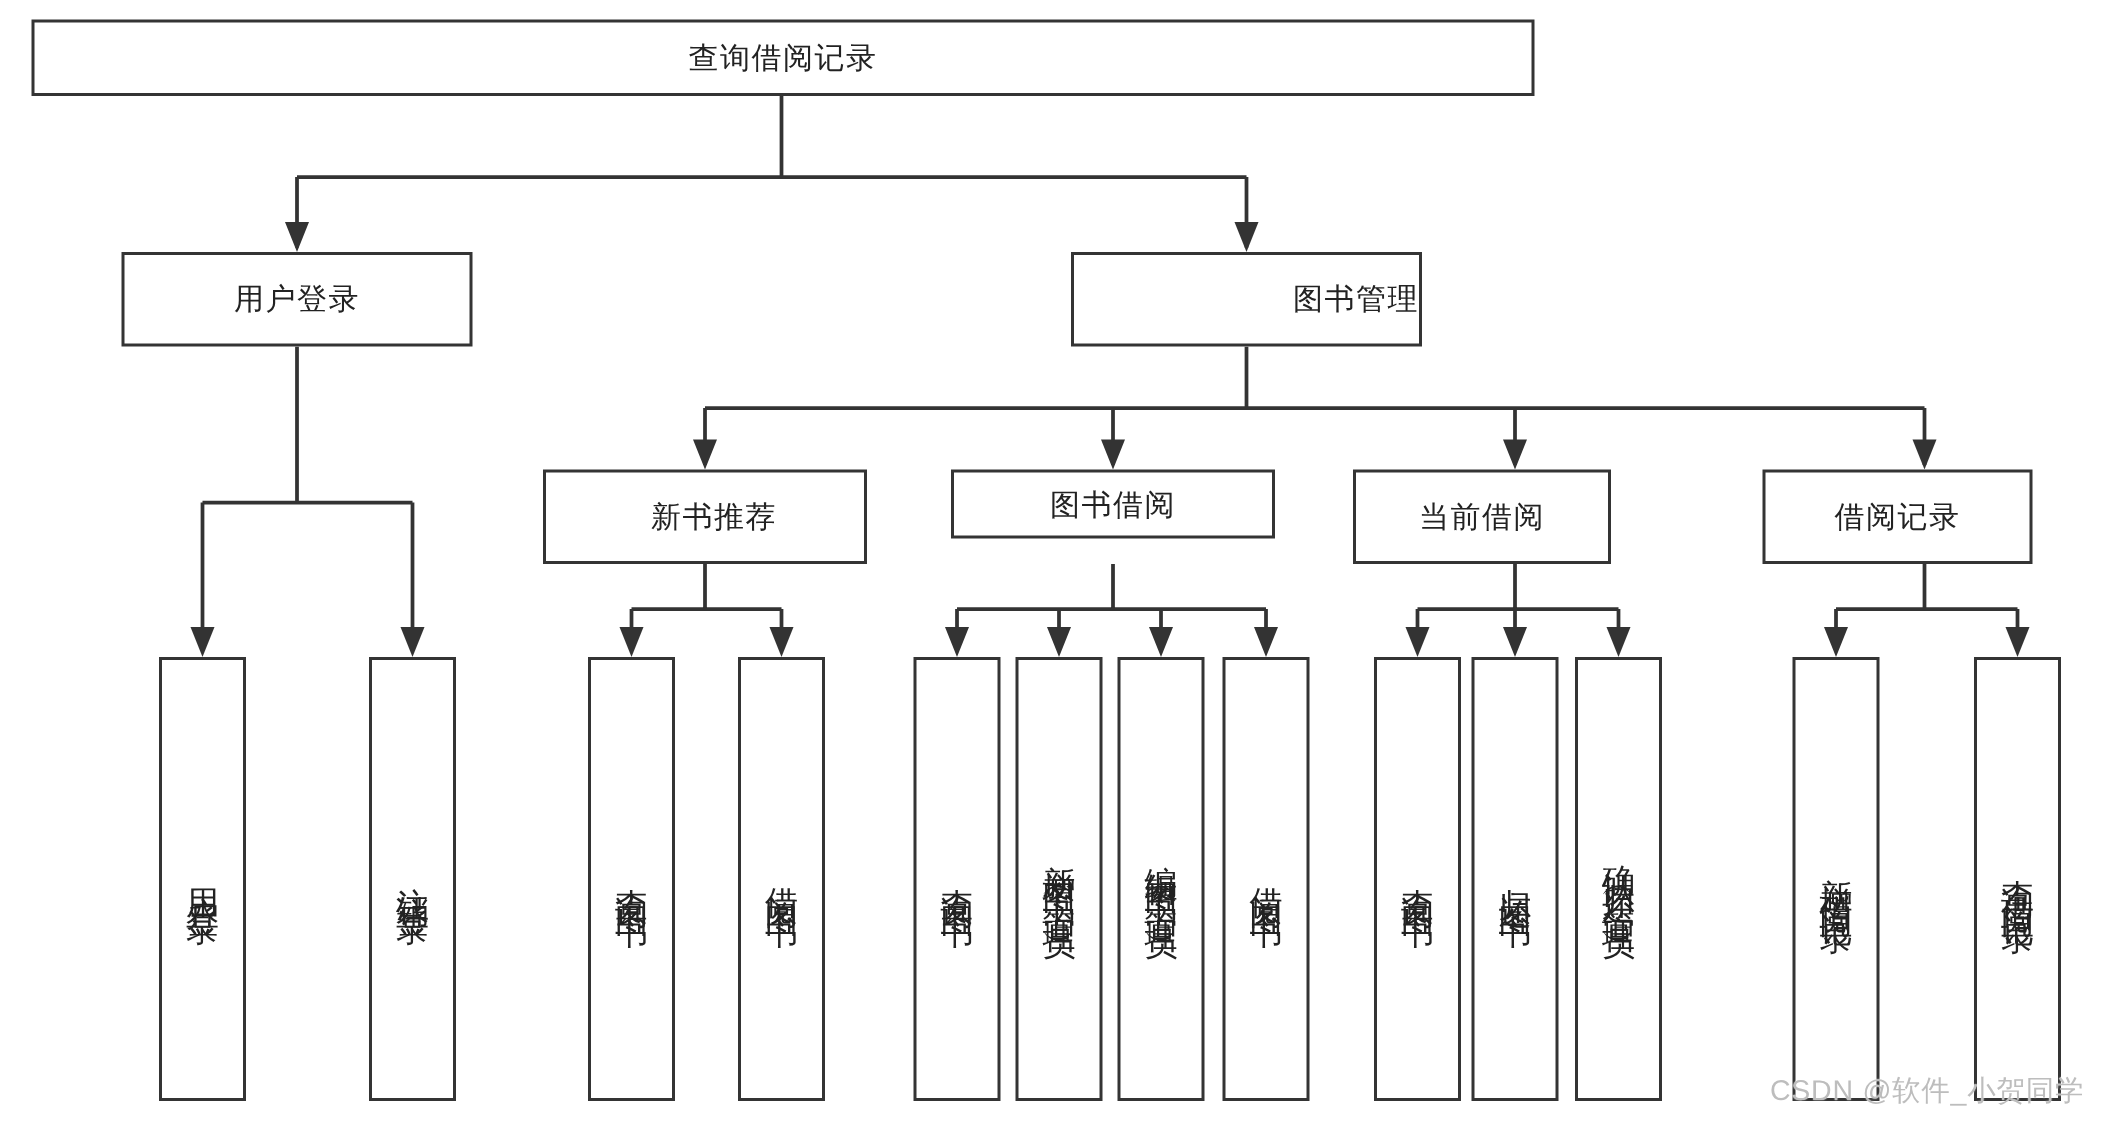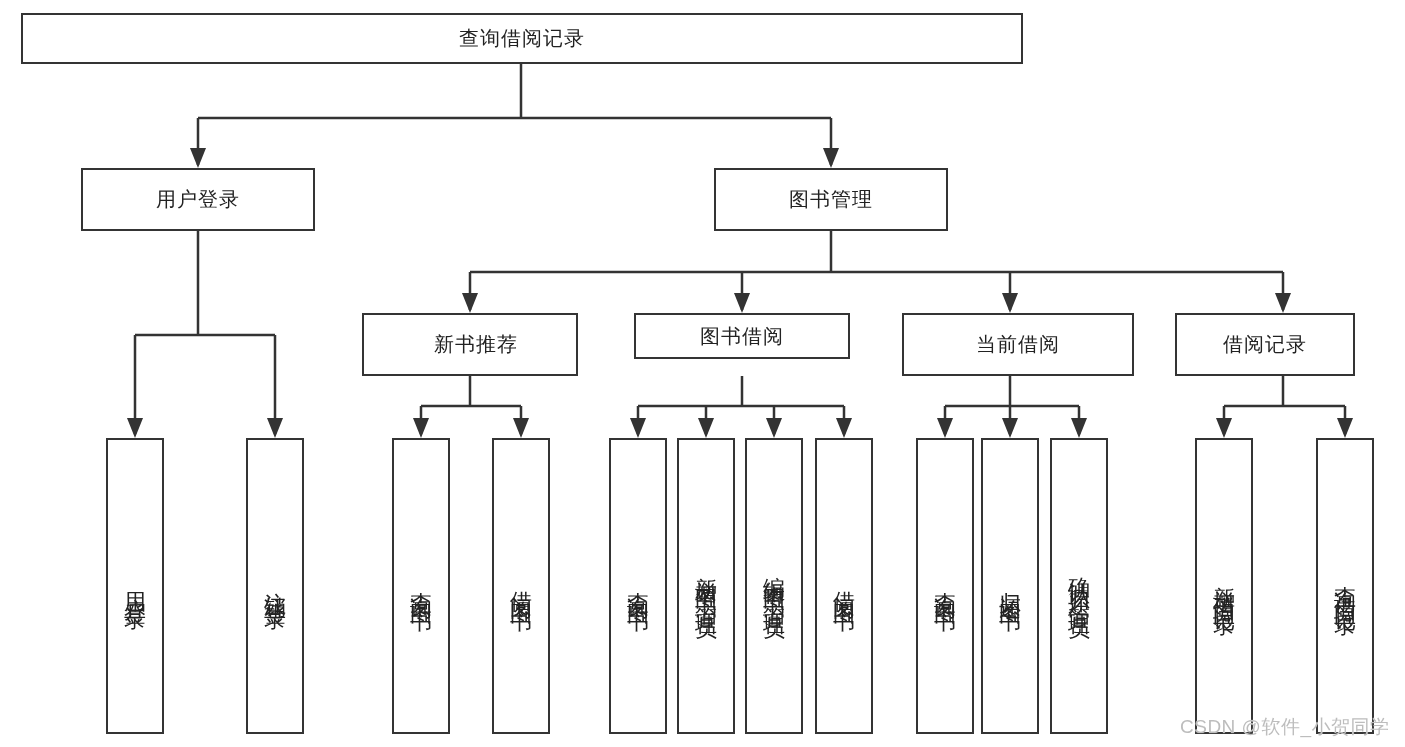--- a/index.html
+++ b/index.html
@@ -63,31 +63,31 @@
     </g>
   </svg>
 
   <div class="node h" style="left:21px;top:13px;width:1002px;height:51px;">
     <span>查询借阅记录</span>
   </div>
 
   <div class="node h" style="left:81px;top:168px;width:234px;height:63px;">
     <span>用户登录</span>
   </div>
-  <div class="node h" style="left:714px;top:168px;width:234px;height:63px;">
+  <div class="node h" style="left:714px;top:168px;width:234px;height:63px;justify-content:flex-end;">
     <span>图书管理</span>
   </div>
 
   <div class="node h" style="left:362px;top:313px;width:216px;height:63px;padding-left:12px;">
     <span>新书推荐</span>
   </div>
   <div class="node h" style="left:634px;top:313px;width:216px;height:46px;">
     <span>图书借阅</span>
   </div>
-  <div class="node h" style="left:902px;top:313px;width:232px;height:63px;">
+  <div class="node h" style="left:902px;top:313px;width:172px;height:63px;">
     <span>当前借阅</span>
   </div>
   <div class="node h" style="left:1175px;top:313px;width:180px;height:63px;">
     <span>借阅记录</span>
   </div>
 
   <div class="node v" style="left:106px;top:438px;width:58px;height:296px;">
     <span>用户登录</span>
   </div>
   <div class="node v" style="left:246px;top:438px;width:58px;height:296px;">

